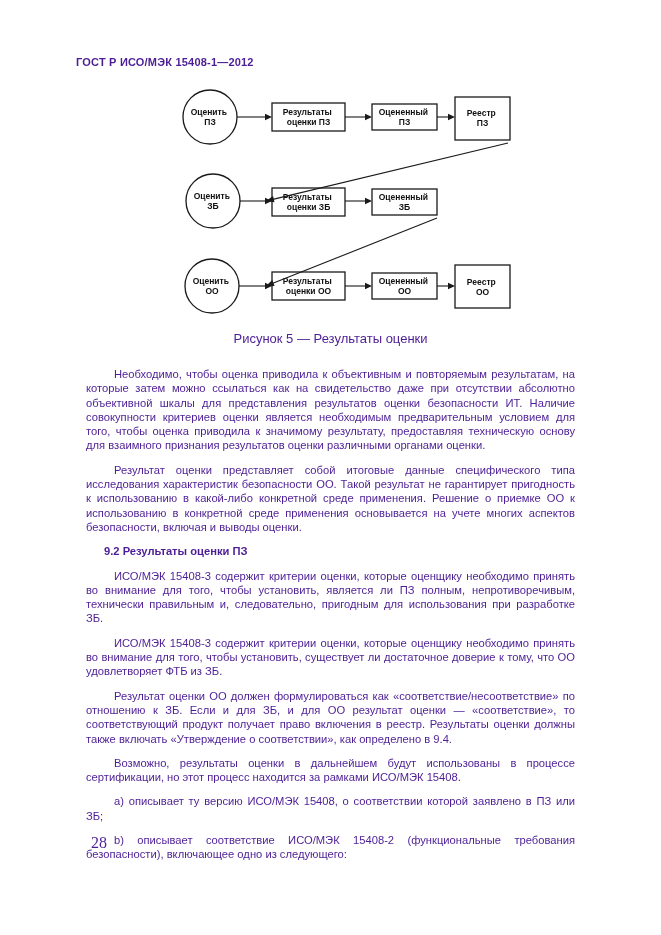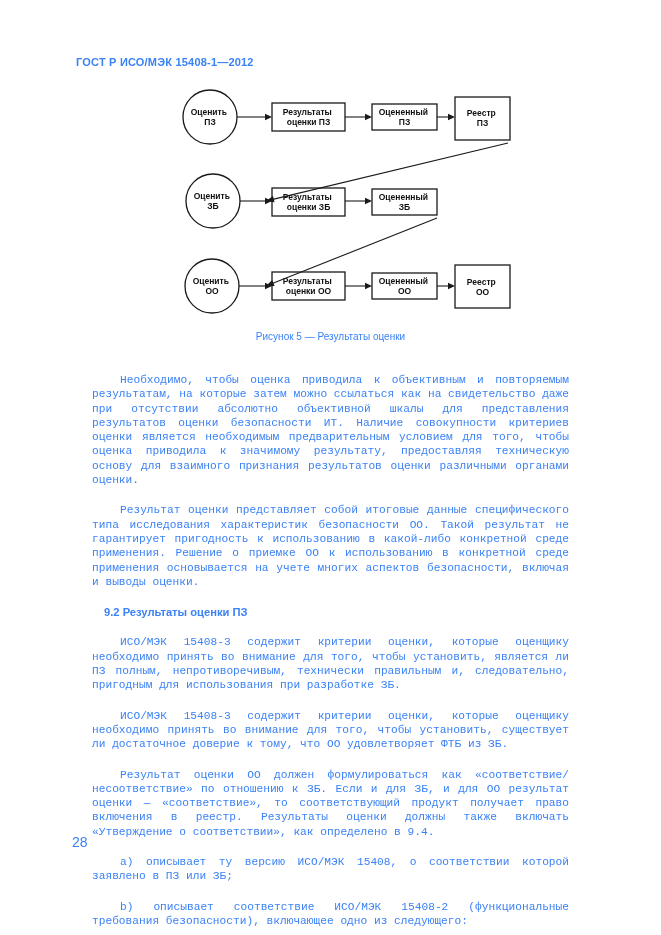--- a/index.html
+++ b/index.html
@@ -2,45 +2,45 @@
 <html><head>
 <meta charset="utf-8">
 <style>
   html,body{margin:0;padding:0;background:#9a9a9a;}
   .page{
     position:relative;
     width:661px;height:935px;
     background:#ffffff;
     margin:0 auto;
     font-family:"Liberation Sans", sans-serif;
-    color:#3b82f6;
+    color:#4c1d95;
     overflow:hidden;
     box-shadow:0 0 4px rgba(0,0,0,.4);
   }
   .doc-header{
     position:absolute;left:76px;top:56px;
     font-size:11px;font-weight:bold;letter-spacing:.2px;
   }
   .figure-svg{position:absolute;left:0;top:88px;width:661px;height:240px;}
   .shape{fill:#ffffff;stroke:#1a1a1a;stroke-width:1.3;}
   .aline{stroke:#1a1a1a;stroke-width:1.1;fill:none;}
   .ahead{fill:#1a1a1a;stroke:none;}
   .dlbl{font-family:"Liberation Sans", sans-serif;font-size:8.5px;font-weight:bold;fill:#111;text-anchor:middle;}
   .figure-caption{
     position:absolute;left:0;top:331px;width:661px;
-    text-align:center;font-size:10px;
+    text-align:center;font-size:13px;
   }
   .body-text{
     position:absolute;left:76px;top:357px;width:509px;
     font-size:11.2px;line-height:14.3px;text-align:justify;
   }
-  .para{margin:16px;text-indent:28px;font-family:Liberation Mono, monospace;}
+  .para{margin:10px;text-indent:28px;}
   .heading{margin:7px 0 5px 0;text-indent:28px;font-weight:bold;}
   .page-number{
-    position:absolute;left:72px;top:834px;font-size:14px;
+    position:absolute;left:91px;top:834px;font-size:16px;font-family:Liberation Serif, serif;
   }
 </style>
 </head>
 <body>
 
 <div class="page">
 
   <div class="doc-header">ГОСТ Р ИСО/МЭК 15408-1—2012</div>
 
   <svg class="figure-svg" viewBox="0 0 661 240" xmlns="http://www.w3.org/2000/svg">
@@ -155,20 +155,21 @@
 
   <div class="body-text">
     <p class="para">Необходимо, чтобы оценка приводила к объективным и повторяемым результатам, на которые затем можно ссылаться как на свидетельство даже при отсутствии абсолютно объективной шкалы для представления результатов оценки безопасности ИТ. Наличие совокупности критериев оценки является необходимым предварительным условием для того, чтобы оценка приводила к значимому результату, предоставляя техническую основу для взаимного признания результатов оценки различными органами оценки.</p>
     <p class="para">Результат оценки представляет собой итоговые данные специфического типа исследования характеристик безопасности ОО. Такой результат не гарантирует пригодность к использованию в какой-либо конкретной среде применения. Решение о приемке ОО к использованию в конкретной среде применения основывается на учете многих аспектов безопасности, включая и выводы оценки.</p>
 
     <p class="heading">9.2 Результаты оценки ПЗ</p>
     <p class="para">ИСО/МЭК 15408-3 содержит критерии оценки, которые оценщику необходимо принять во внимание для того, чтобы установить, является ли ПЗ полным, непротиворечивым, технически правильным и, следовательно, пригодным для использования при разработке ЗБ.</p>
 
     <p class="para">ИСО/МЭК 15408-3 содержит критерии оценки, которые оценщику необходимо принять во внимание для того, чтобы установить, существует ли достаточное доверие к тому, что ОО удовлетворяет ФТБ из ЗБ.</p>
     <p class="para">Результат оценки ОО должен формулироваться как «соответствие/несоответствие» по отношению к ЗБ. Если и для ЗБ, и для ОО результат оценки — «соответствие», то соответствующий продукт получает право включения в реестр. Результаты оценки должны также включать «Утверждение о соответствии», как определено в 9.4.</p>
+    <p class="para">Возможно, результаты оценки в дальнейшем будут использованы в процессе сертификации, но этот процесс находится за рамками ИСО/МЭК 15408.</p>
 
     <p class="para">a) описывает ту версию ИСО/МЭК 15408, о соответствии которой заявлено в ПЗ или ЗБ;</p>
     <p class="para">b) описывает соответствие ИСО/МЭК 15408-2 (функциональные требования безопасности), включающее одно из следующего:</p>
   </div>
 
   <div class="page-number">28</div>
 
 </div>
 
 </body></html>

